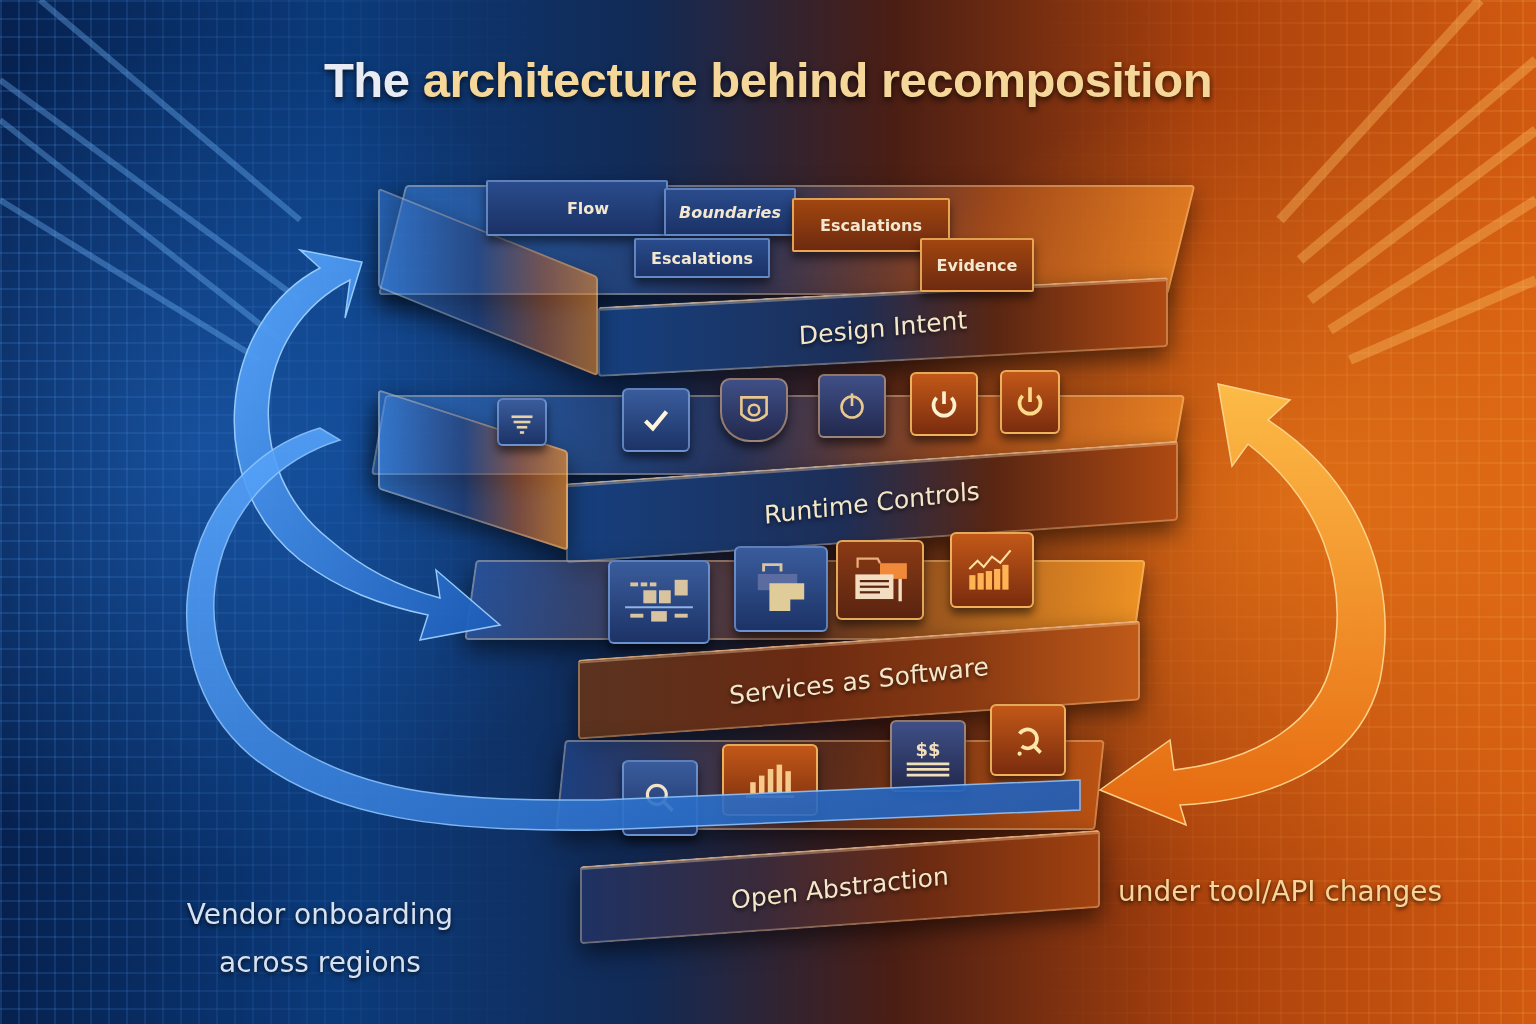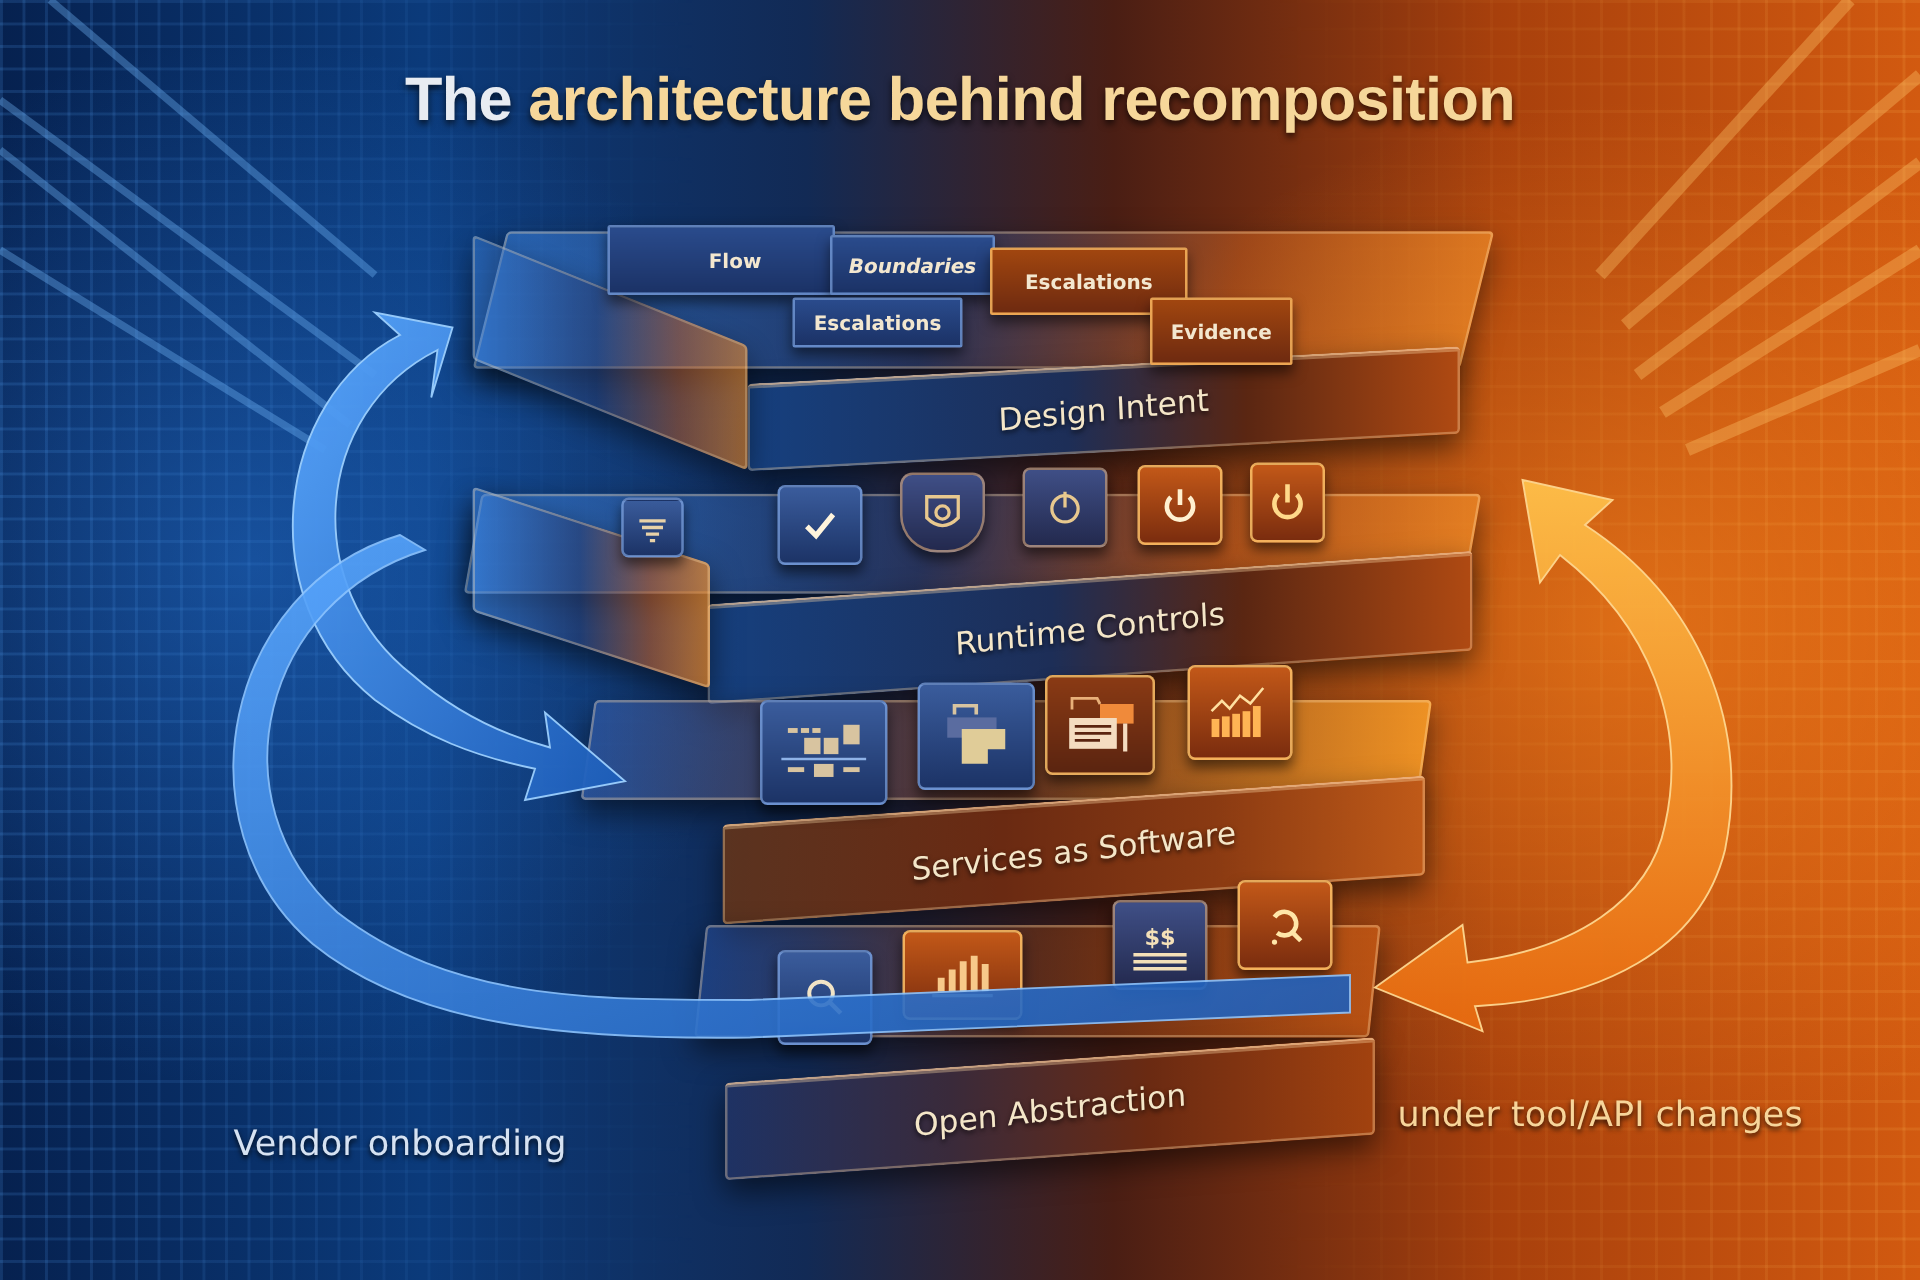--- a/index.html
+++ b/index.html
@@ -289,16 +289,17 @@
 
   <path d="M350 280 C 250 330, 240 470, 330 540 C 370 575, 410 590, 440 598 L 436 570 L 500 625 L 420 640 L 428 615 C 380 605, 340 590, 300 560 C 200 480, 220 320, 320 268 L 300 250 L 362 262 L 345 318 Z" fill="url(#gBlue)" stroke="#9cd0ff" stroke-width="1.5" opacity="0.95"></path>
 
   <path d="M340 440 C 210 480, 170 640, 270 730 C 360 800, 470 800, 600 800 L 1080 780 L 1080 810 L 600 830 C 450 832, 330 820, 250 755 C 140 660, 180 470, 320 428 Z" fill="url(#gBlue)" stroke="#8cc4ff" stroke-width="1.5" opacity="0.9"></path>
 
   <path d="M1218 384 L 1290 400 L 1268 420 C 1360 480, 1400 580, 1380 680 C 1360 760, 1280 800, 1180 805 L 1186 825 L 1100 790 L 1170 740 L 1174 770 C 1260 760, 1320 720, 1332 660 C 1350 580, 1320 500, 1248 444 L 1232 466 Z" fill="url(#gOrange)" stroke="#ffd890" stroke-width="1.5" opacity="0.95"></path>
 </svg>
 
 <div class="caption left">
   <div>Vendor onboarding</div>
+  <div>across regions</div>
 </div>
 <div class="caption right">
   <div>under tool/API changes</div>
 </div>
 
 </body></html>

